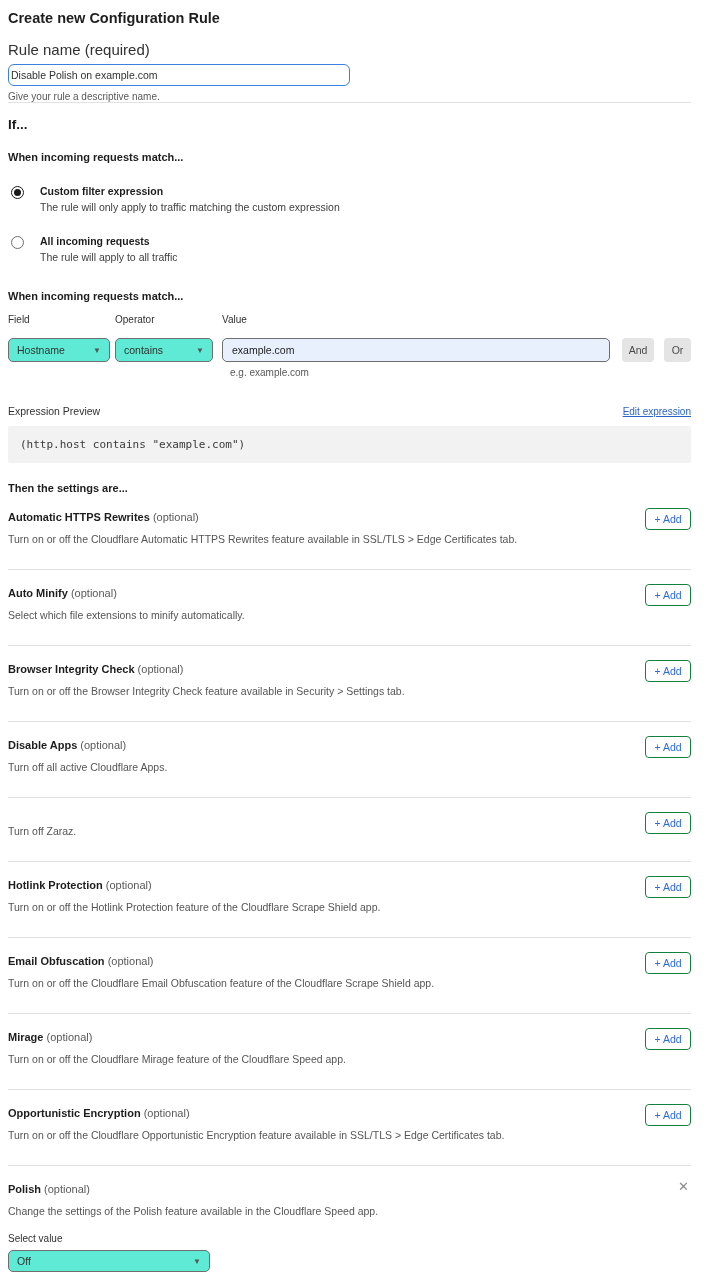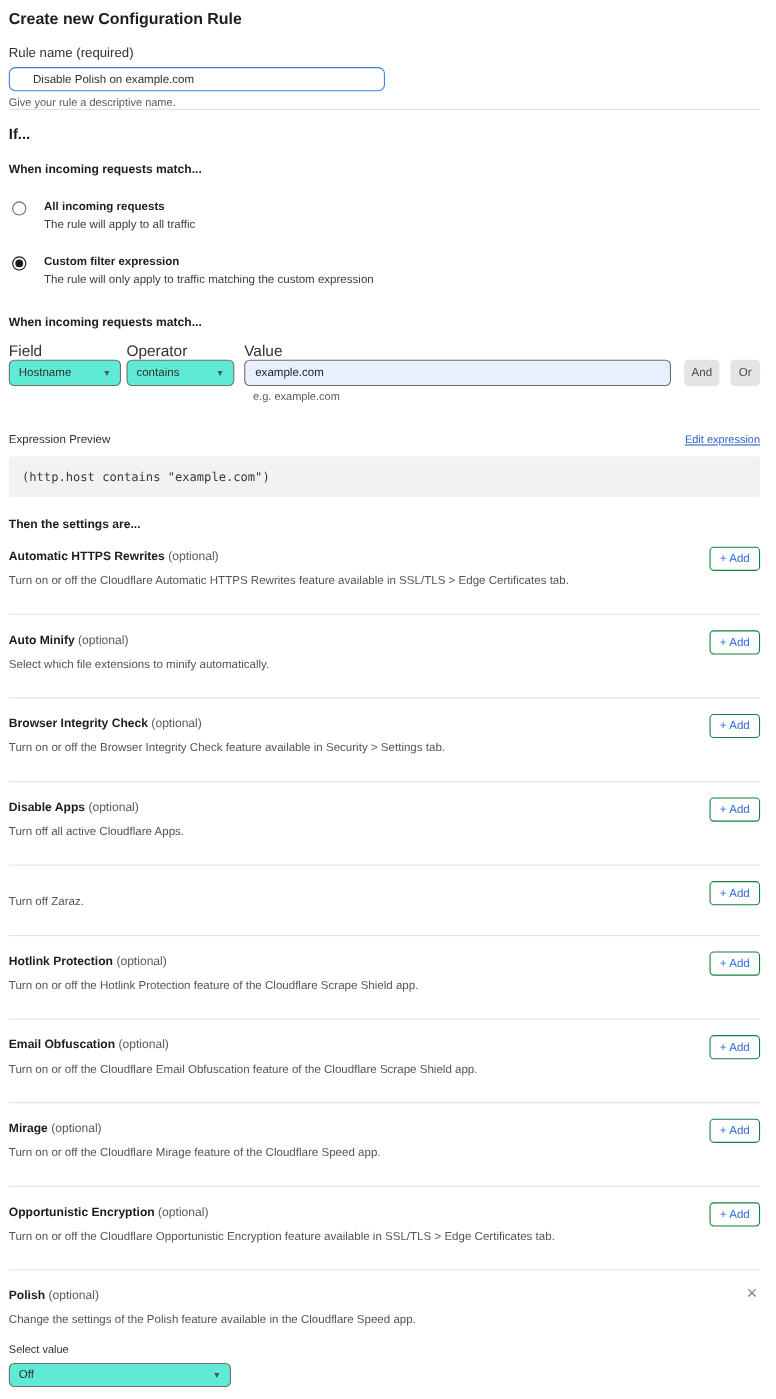--- a/index.html
+++ b/index.html
@@ -7,27 +7,27 @@
   body {
     width:705px; min-height:1272px;
     font-family:"Liberation Sans", sans-serif;
     color:#313131;
     position:relative;
   }
   .page { padding:10px 14px 0 8px; }
 
   .page-title { font-size:14.5px; font-weight:bold; color:#1d1d1d; margin-bottom:15px; }
 
-  .field-label { font-size:12px; color:#313131; margin-bottom:6px; }
+  .field-label { font-size:15px; color:#313131; margin-bottom:6px; }
   .rule-name-input {
     width:342px; height:22px;
     border:1px solid #3b82dd; border-radius:6px;
     font-family:"Liberation Sans", sans-serif;
     font-size:10.5px; color:#313131;
-    padding:0 21px; outline:none; background:#fff;
+    padding:0 2px; outline:none; background:#fff;
     display:block;
   }
   .helper-text { font-size:10px; color:#595959; margin-top:5px; }
 
   hr.divider { border:none; border-top:1px solid #e2e2e2; margin:0; }
   .divider-top { margin-top:17px; }
 
   .if-heading { font-size:13.5px; font-weight:bold; color:#1d1d1d; margin-top:14px; }
   .match-heading { font-size:11px; font-weight:bold; color:#1d1d1d; margin-top:19px; }
 
@@ -38,21 +38,21 @@
     display:flex; align-items:center; justify-content:center; background:#fff;
   }
   .radio-circle.selected { border-color:#1a1a1a; }
   .radio-circle.selected::after { content:""; width:7px; height:7px; border-radius:50%; background:#1a1a1a; }
   .radio-texts .radio-title { font-size:10.5px; font-weight:bold; color:#1d1d1d; }
   .radio-texts .radio-desc  { font-size:10.5px; color:#404040; margin-top:4px; }
 
   .builder-heading { font-size:11px; font-weight:bold; color:#1d1d1d; margin-top:27px; }
   .builder-row { display:flex; align-items:flex-end; margin-top:12px; }
   .builder-col { display:flex; flex-direction:column; }
-  .builder-col .col-label { font-size:14px; color:#313131; margin-bottom:0; }
+  .builder-col .col-label { font-size:10px; color:#313131; margin-bottom:13px; }
   .select-box {
     height:24px; border:1px solid #6e6e6e; border-radius:5px; background:#5eead4;
     display:flex; align-items:center; justify-content:space-between;
     font-size:10.5px; color:#313131; padding:0 8px; cursor:pointer;
   }
   .select-box .caret { font-size:8px; color:#555; margin-left:8px; }
   .w-field { width:102px; margin-right:5px; }
   .w-operator { width:98px; margin-right:9px; }
   .value-input {
     width:388px; height:24px;
@@ -112,32 +112,32 @@
   <div class="field-label">Rule name (required)</div>
   <input class="rule-name-input" type="text" value="Disable Polish on example.com" style="">
   <div class="helper-text">Give your rule a descriptive name.</div>
 
   <hr class="divider divider-top">
 
   <h2 class="if-heading">If...</h2>
   <div class="match-heading">When incoming requests match...</div>
 
   <div class="radio-option">
+    <span class="radio-circle selected"></span>
+    <div class="radio-texts">
+      <div class="radio-title">Custom filter expression</div>
+      <div class="radio-desc">The rule will only apply to traffic matching the custom expression</div>
+    </div>
+  </div>
+
+  <div class="radio-option">
     <span class="radio-circle"></span>
     <div class="radio-texts">
       <div class="radio-title">All incoming requests</div>
       <div class="radio-desc">The rule will apply to all traffic</div>
-    </div>
-  </div>
-
-  <div class="radio-option">
-    <span class="radio-circle selected"></span>
-    <div class="radio-texts">
-      <div class="radio-title">Custom filter expression</div>
-      <div class="radio-desc">The rule will only apply to traffic matching the custom expression</div>
     </div>
   </div>
 
   <div class="builder-heading">When incoming requests match...</div>
 
   <div class="builder-row">
     <div class="builder-col">
       <span class="col-label">Field</span>
       <div class="select-box w-field">
         <span>Hostname</span>

